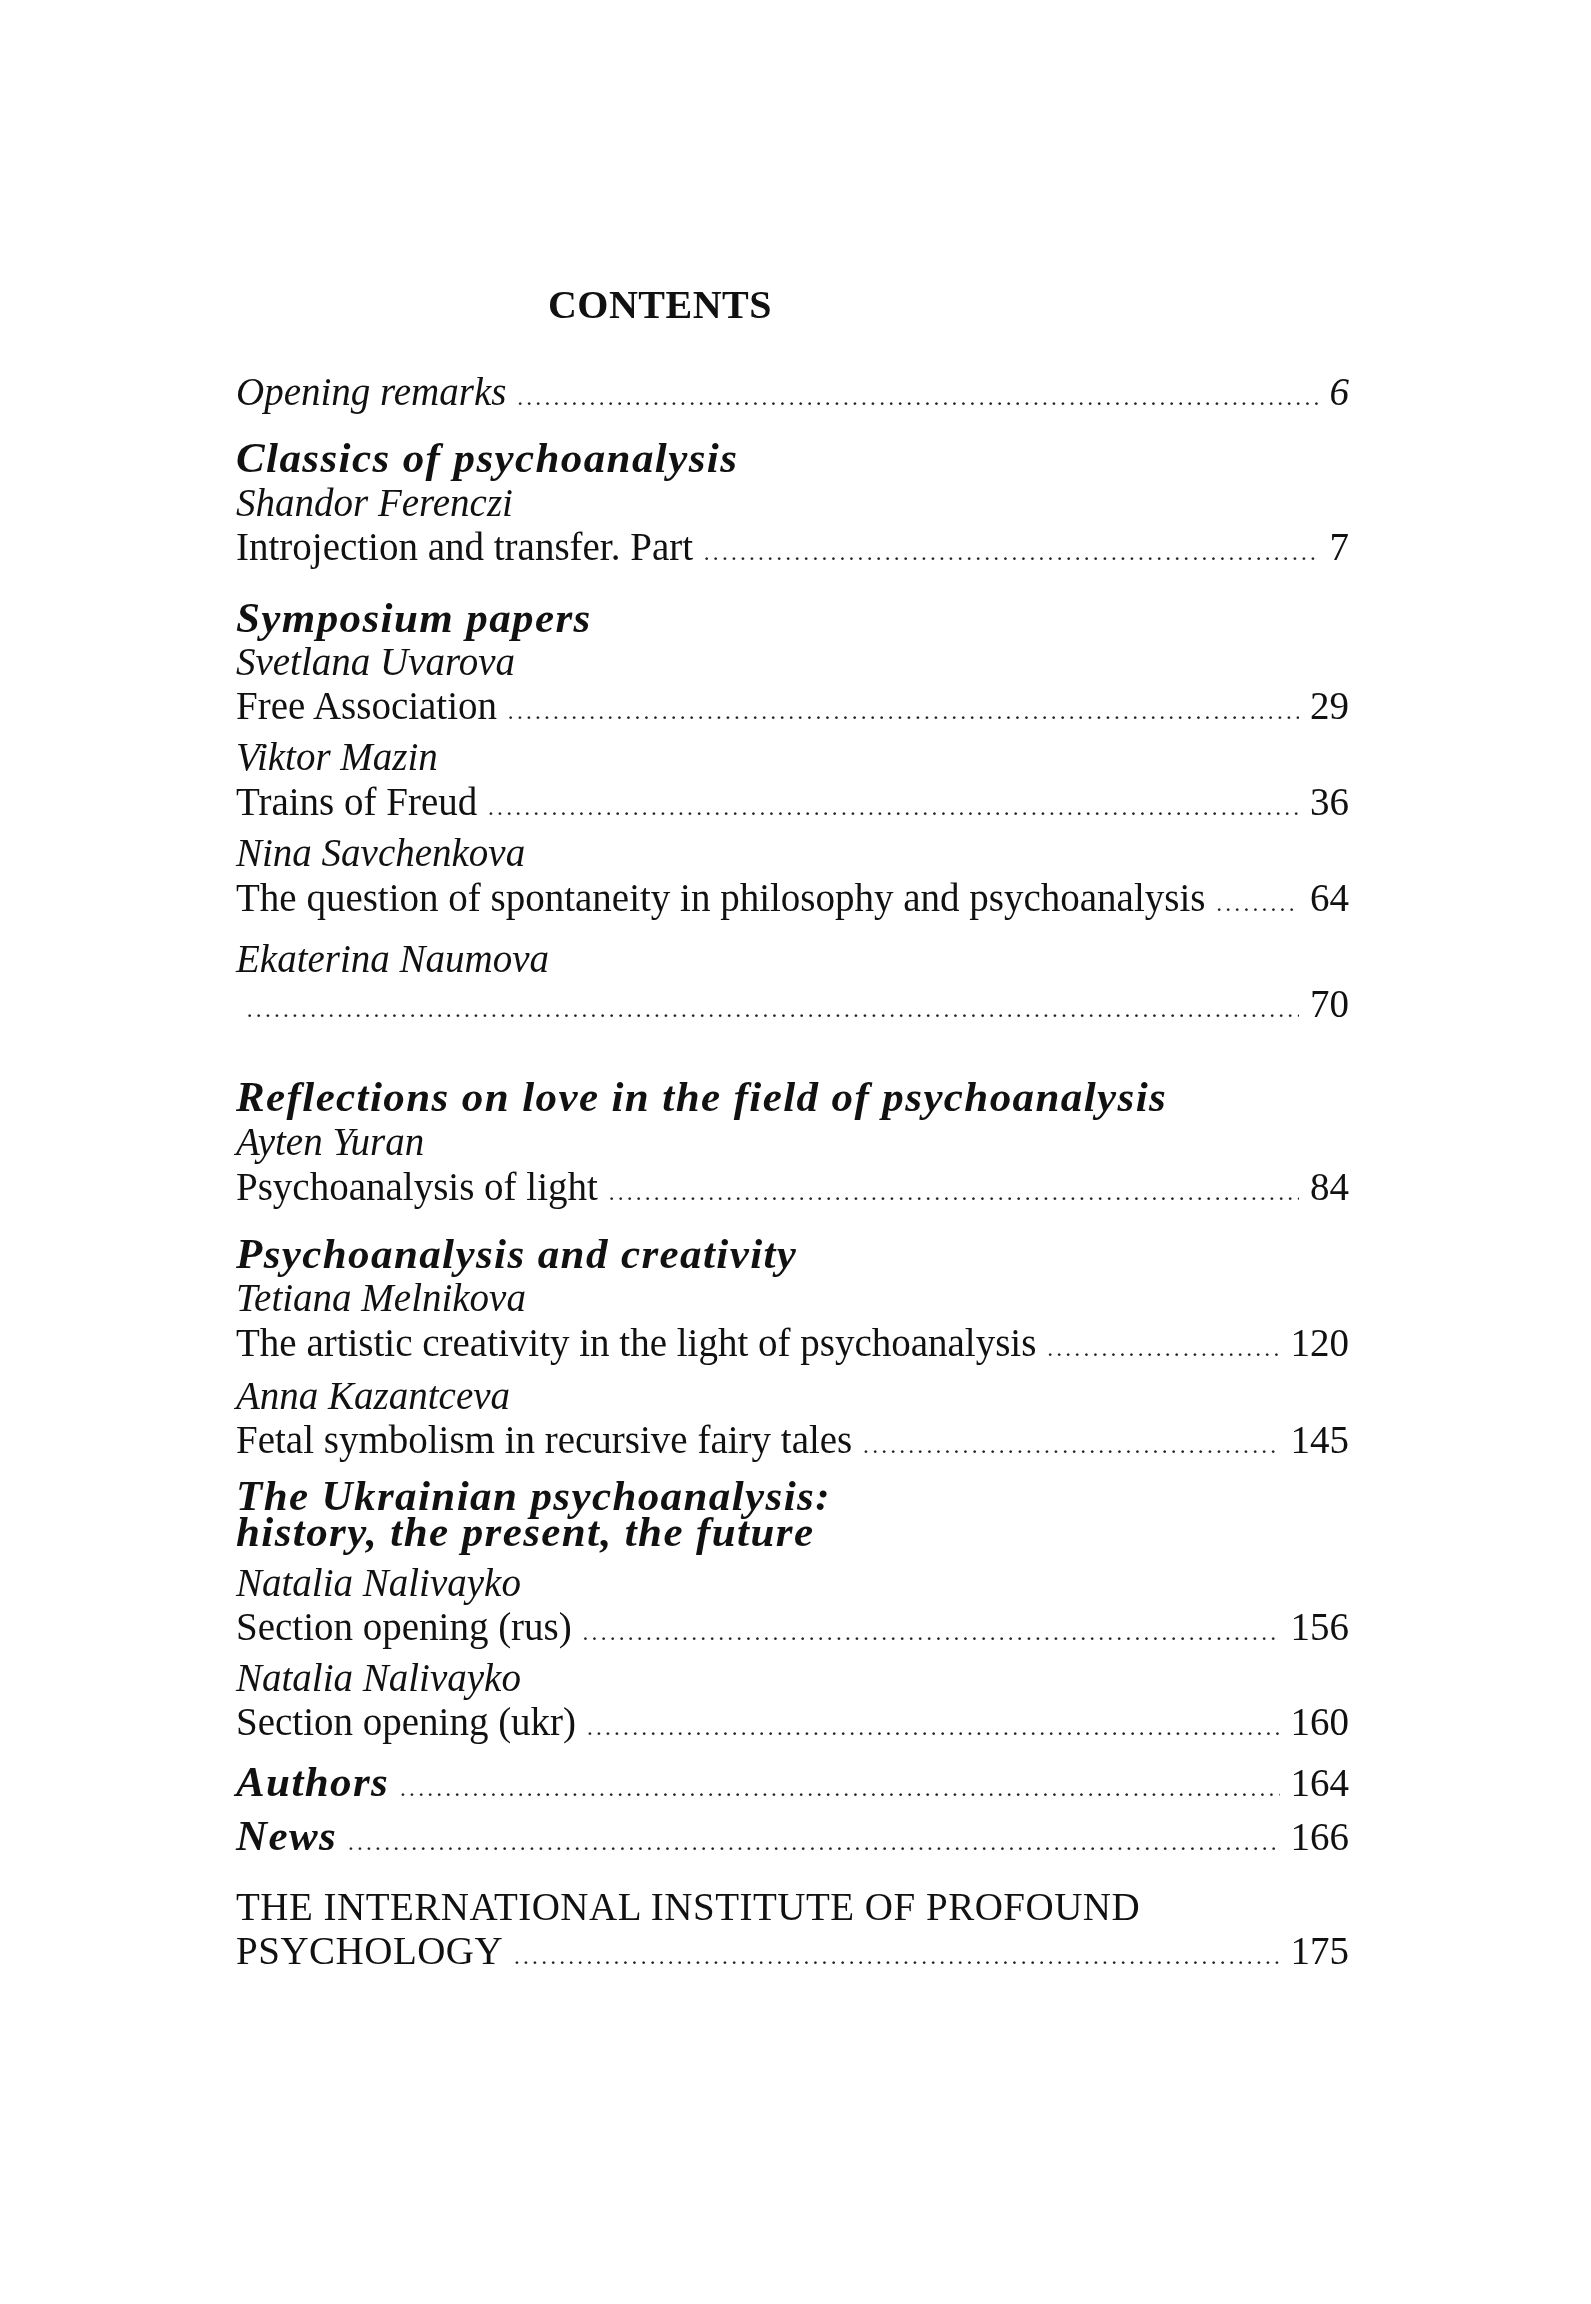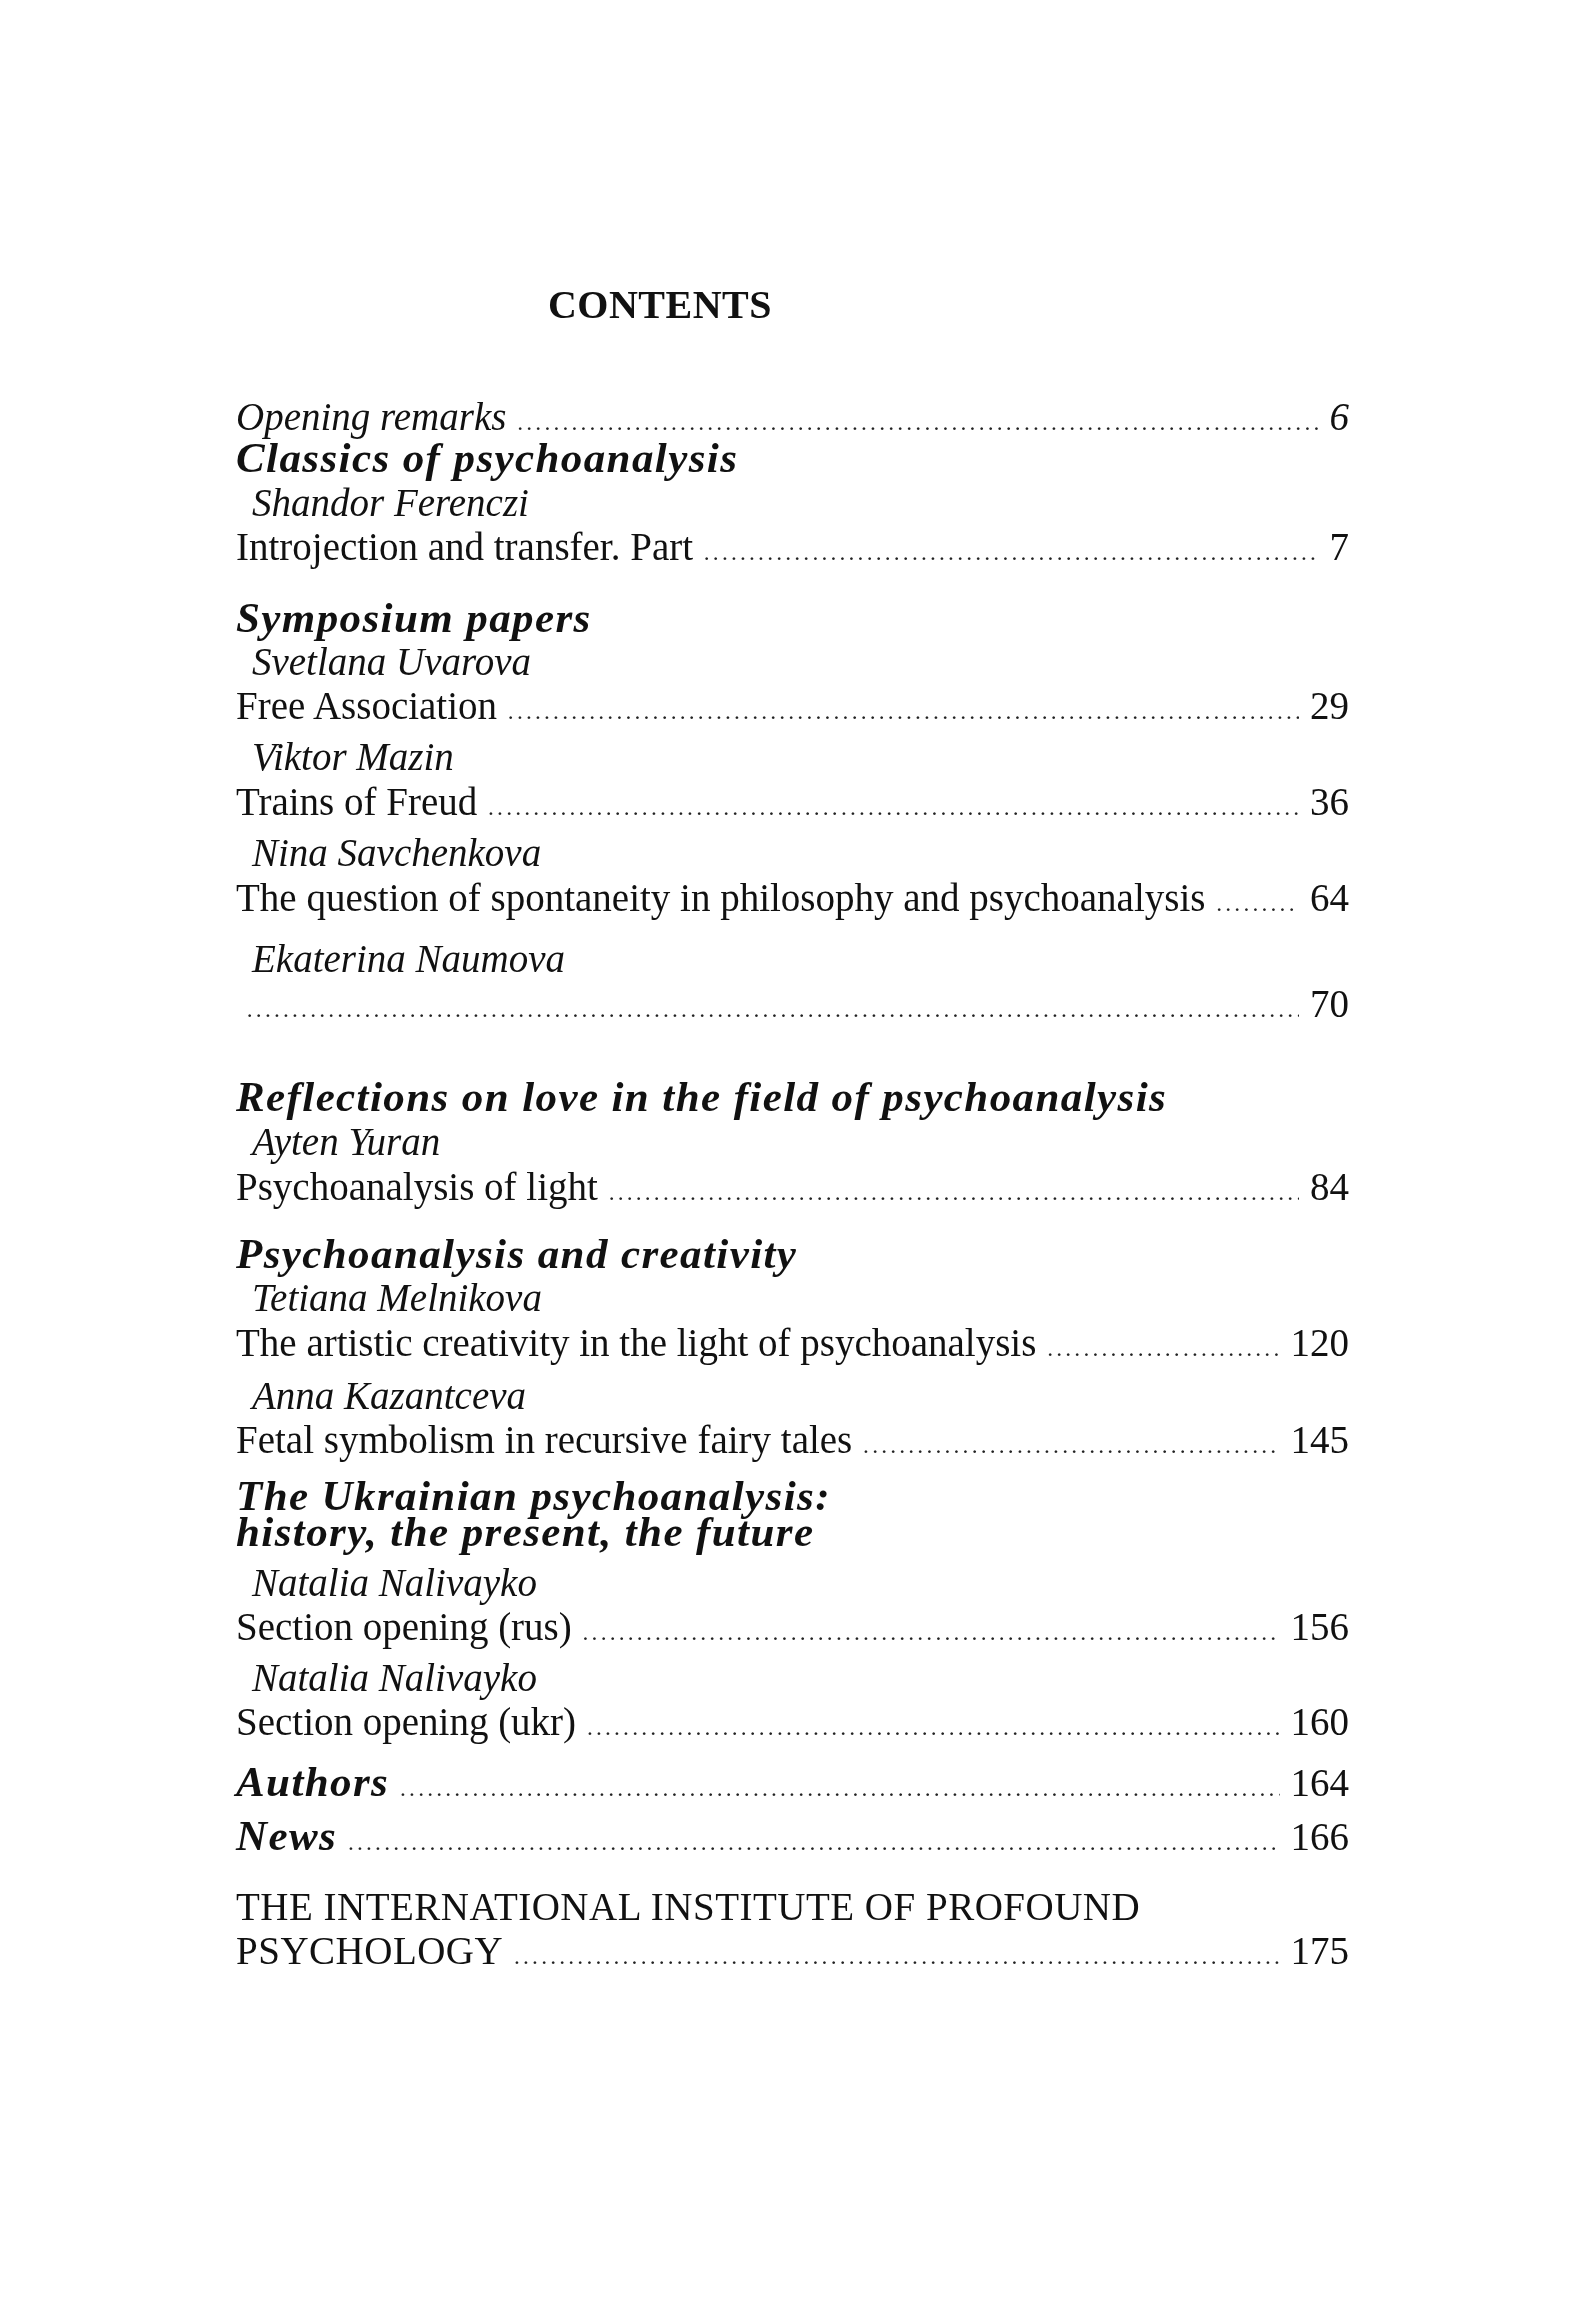--- a/index.html
+++ b/index.html
@@ -6,23 +6,23 @@
   body { width: 1591px; height: 2304px; position: relative; overflow: hidden;
          font-family: "Liberation Serif", "DejaVu Serif", serif; color: #111; }
   .title { position: absolute; left: 0; width: 1320px; top: 281px; text-align: center;
            font-weight: bold; font-size: 40px; letter-spacing: 0.5px; }
   .line { position: absolute; left: 236px; width: 1113px; height: 45px;
           display: flex; align-items: baseline; font-size: 39px; line-height: 45px; white-space: nowrap; }
   .line .txt { flex: 0 0 auto; }
   .line .dots { flex: 1 1 auto; overflow: hidden; margin: 0 10.8px; font-size: 23.4px; letter-spacing: 3.2px; color: #222; }
   .line .dots::before { content: "......................................................................................................................................................................................................................"; }
   .line .pg { flex: 0 0 auto; }
-  .ital { font-style: italic; margin-top: 25px; }
+  .ital { font-style: italic; }
   .sec { font-style: italic; font-weight: bold; font-size: 43px; letter-spacing: 1.4px; }
-  .auth { font-style: italic; margin-left: 16px; }
+  .auth { font-style: italic; }
   .caps { letter-spacing: 0.5px; }
 </style>
 </head>
 <body>
 
 <div class="title">CONTENTS</div>
 
 <div class="line" style="top:369px">
   <span class="txt ital">Opening remarks</span>
   <span class="dots"></span>

